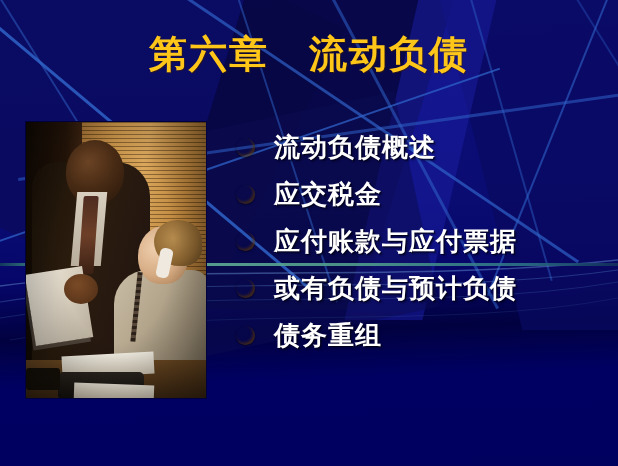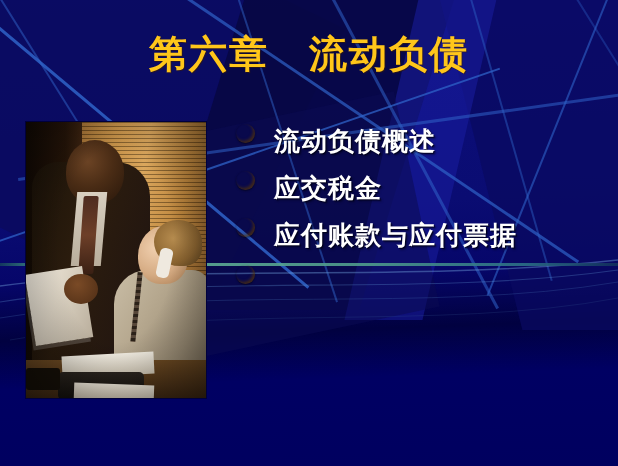--- a/index.html
+++ b/index.html
@@ -222,21 +222,21 @@
   }
 
   
   #bullets{
     position:absolute;
     left:236px; top:124px;
     width:382px;
   }
   .row{
     display:flex;
-    align-items:flex-start;
+    align-items:center;
     height:47px;
   }
   .bullet{
     flex:0 0 auto;
     width:19px; height:19px;
     border-radius:50%;
     margin-right:19px;
     background:
       radial-gradient(circle at 34% 28%,#ffe9a0 0%,#f5c györ 0%,#f3c646 22%,#d89b1c 55%,#9c6a09 86%,#6d4704 100%);
     box-shadow:
@@ -326,18 +326,23 @@
     </div>
 
     <div class="row">
       <span class="bullet"></span>
       <span class="btext">应付账款与应付票据</span>
     </div>
 
 
     <div class="row">
       <span class="bullet"></span>
-    </div>
-
+      <span class="btext">或有负债与预计负债</span>
+    </div>
+
+    <div class="row">
+      <span class="bullet"></span>
+      <span class="btext">债务重组</span>
+    </div>
 
   </div>
 
 </div>
 
 </body></html>

